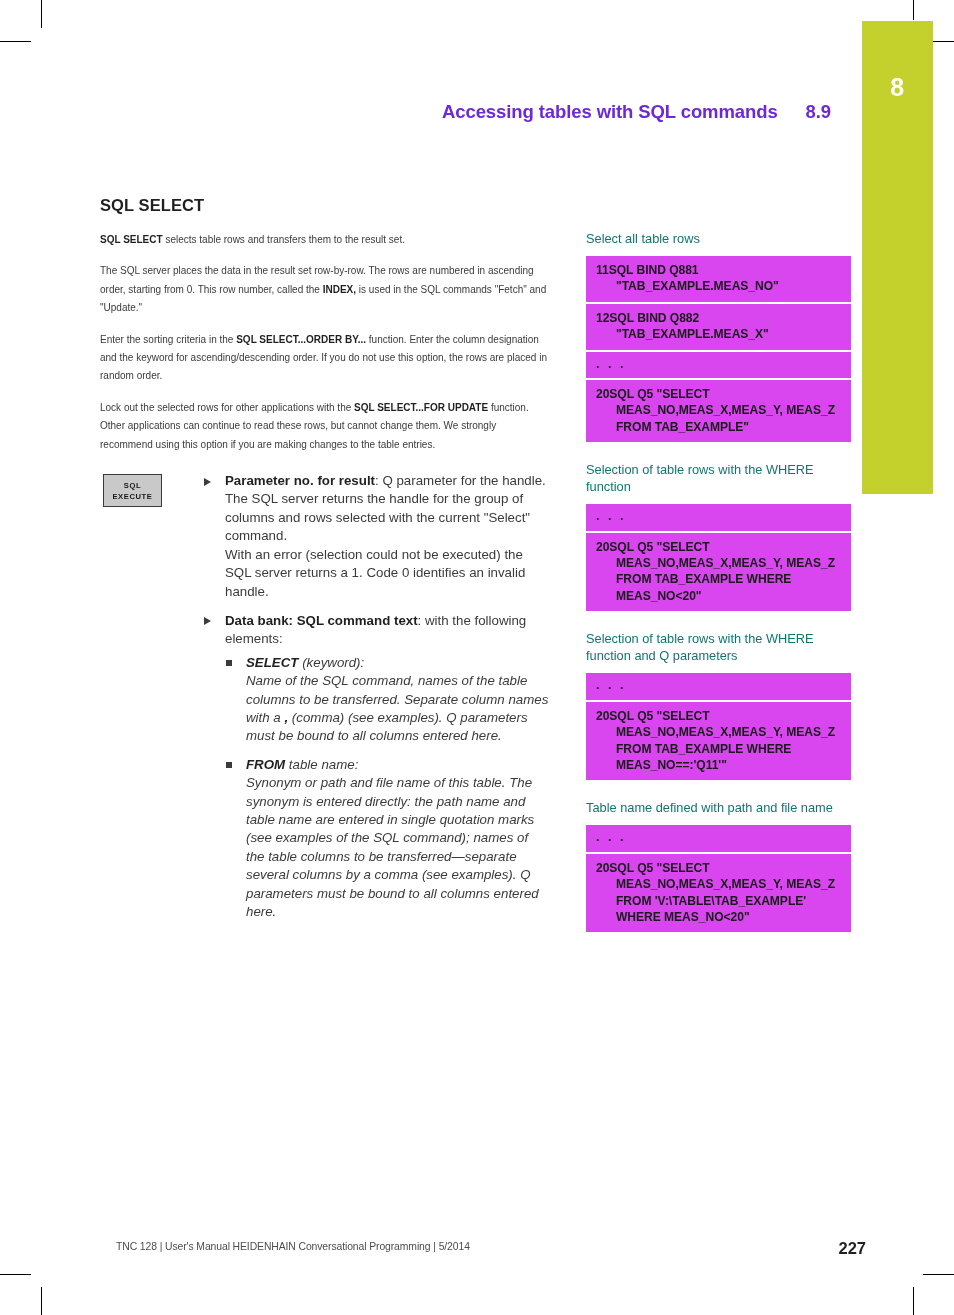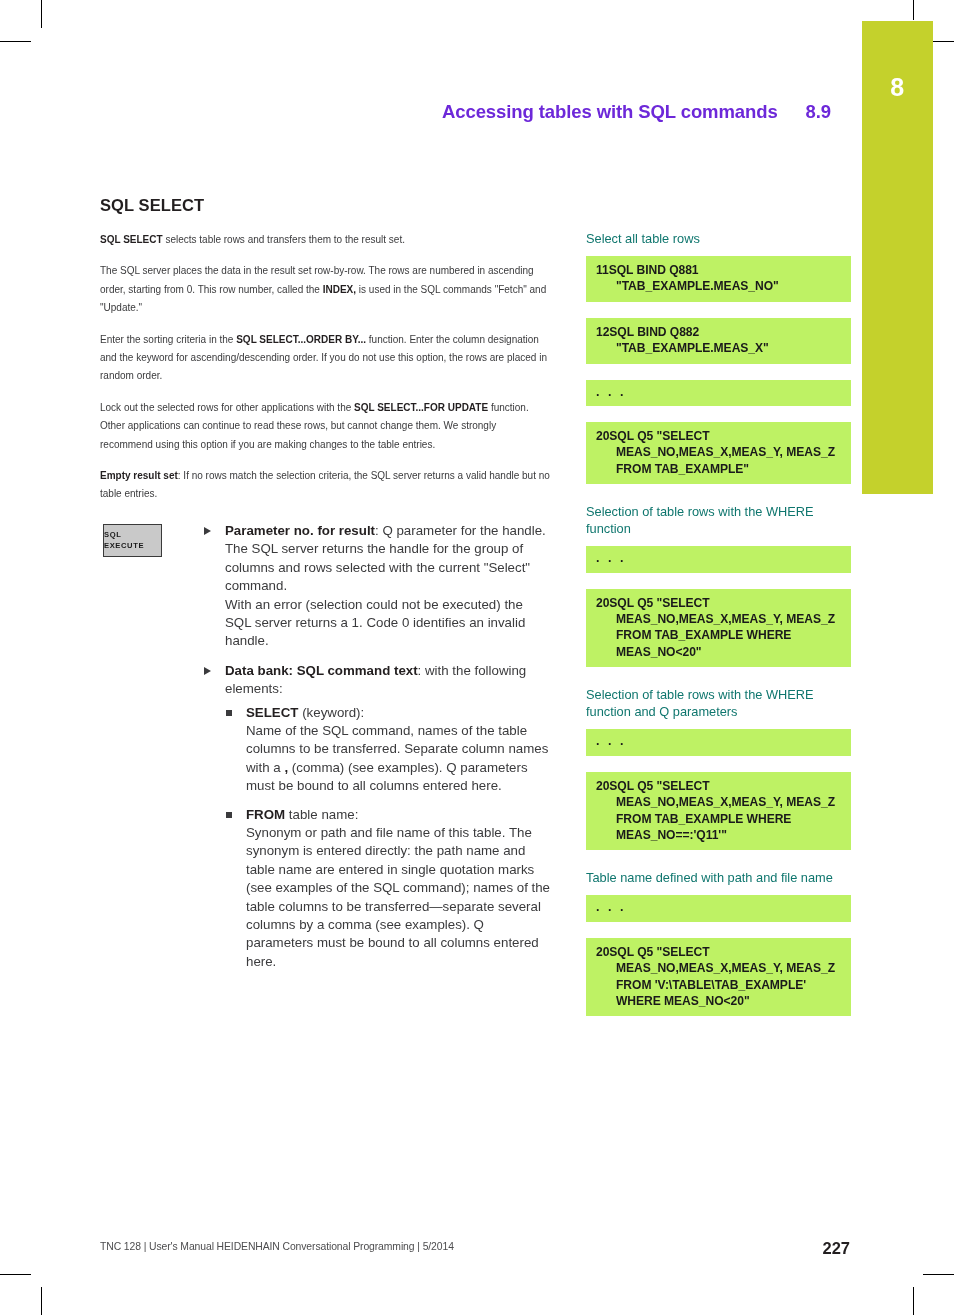--- a/index.html
+++ b/index.html
@@ -108,20 +108,21 @@
     position: absolute;
     left: 3px;
     top: 2px;
     width: 59px;
     height: 33px;
     border: 1.6px solid #3a3a3a;
     background: #c9c9c9;
     box-sizing: border-box;
     display: flex;
     flex-direction: column;
+    align-items: center;
     justify-content: center;
     line-height: 11px;
   }
   .softkey span {
     font-family: "Liberation Sans", sans-serif;
     font-size: 7.6px;
     font-weight: bold;
     color: #1a1a1a;
     letter-spacing: 0.6px;
   }
@@ -146,20 +147,21 @@
     top: 5.5px;
     width: 0; height: 0;
     border-left: 7px solid #3b3b3d;
     border-top: 4.6px solid transparent;
     border-bottom: 4.6px solid transparent;
   }
   ul.lvl2 {
     list-style: none;
     margin: 5px 0 0 0;
     padding: 0;
+    font-style: italic;
   }
   ul.lvl2 > li {
     position: relative;
     padding-left: 21px;
     margin-bottom: 10px;
     font-size: 13.3px;
     line-height: 18.4px;
     color: #3b3b3d;
   }
   ul.lvl2 > li .sq {
@@ -173,41 +175,41 @@
   
   h3.sample-title {
     margin: 0 0 9px 0;
     font-size: 12.8px;
     font-weight: normal;
     line-height: 17px;
     color: #0f766e;
   }
   .sample-group { margin-bottom: 19px; }
   .code-row {
-    background: #bef264;
+    background: #d946ef;
     padding: 6px 10px 7px 10px;
-    margin-bottom: 16px;
+    margin-bottom: 2px;
     font-size: 12.1px;
     line-height: 16.4px;
     font-weight: bold;
     color: #1a1a1a;
     letter-spacing: -0.05px;
   }
   .code-row .cont { display: block; padding-left: 20px; }
   .code-row.ellipsis {
     padding-top: 4px;
     padding-bottom: 6px;
     letter-spacing: 2.5px;
     font-size: 12.5px;
   }
 
   
   .footer {
     position: absolute;
-    left: 100px;
+    left: 116px;
     top: 1239px;
     width: 750px;
     height: 20px;
   }
   .footer-text {
     position: absolute;
     left: 0; top: 2px;
     font-family: "Liberation Sans", sans-serif;
     font-size: 10.4px;
     color: #4d4d4f;
@@ -243,21 +245,20 @@
 
 <div class="content">
 
   <div class="col-left">
     <h2 class="section-title">SQL SELECT</h2>
     <div id="left-paragraphs">
         <p class="body"><span class="b">SQL SELECT</span><span> selects table rows and transfers them to the result set.</span></p>
         <p class="body"><span>The SQL server places the data in the result set row-by-row. The rows are numbered in ascending order, starting from 0. This row number, called the </span><span class="b">INDEX,</span><span> is used in the SQL commands "Fetch" and "Update."</span></p>
         <p class="body"><span>Enter the sorting criteria in the </span><span class="b">SQL SELECT...ORDER BY...</span><span> function. Enter the column designation and the keyword for ascending/descending order. If you do not use this option, the rows are placed in random order.</span></p>
         <p class="body"><span>Lock out the selected rows for other applications with the </span><span class="b">SQL SELECT...FOR UPDATE</span><span> function. Other applications can continue to read these rows, but cannot change them. We strongly recommend using this option if you are making changes to the table entries.</span></p>
-        <p class="body"><span class="b">Empty result set</span><span>: If no rows match the selection criteria, the SQL server returns a valid handle but no table entries.</span></p>
       </div>
 
     <div class="softkey-block">
       <div class="softkey">
         <span>SQL</span>
         <span>EXECUTE</span>
       </div>
       <div class="bullets">
         <ul class="lvl1" id="bullet-list">
             <li><span class="tri"></span><span class="b">Parameter no. for result</span><span>: Q parameter for the handle. The SQL server returns the handle for the group of columns and rows selected with the current "Select" command.</span><br><span>With an error (selection could not be executed) the SQL server returns a 1. Code 0 identifies an invalid handle.</span></li>

